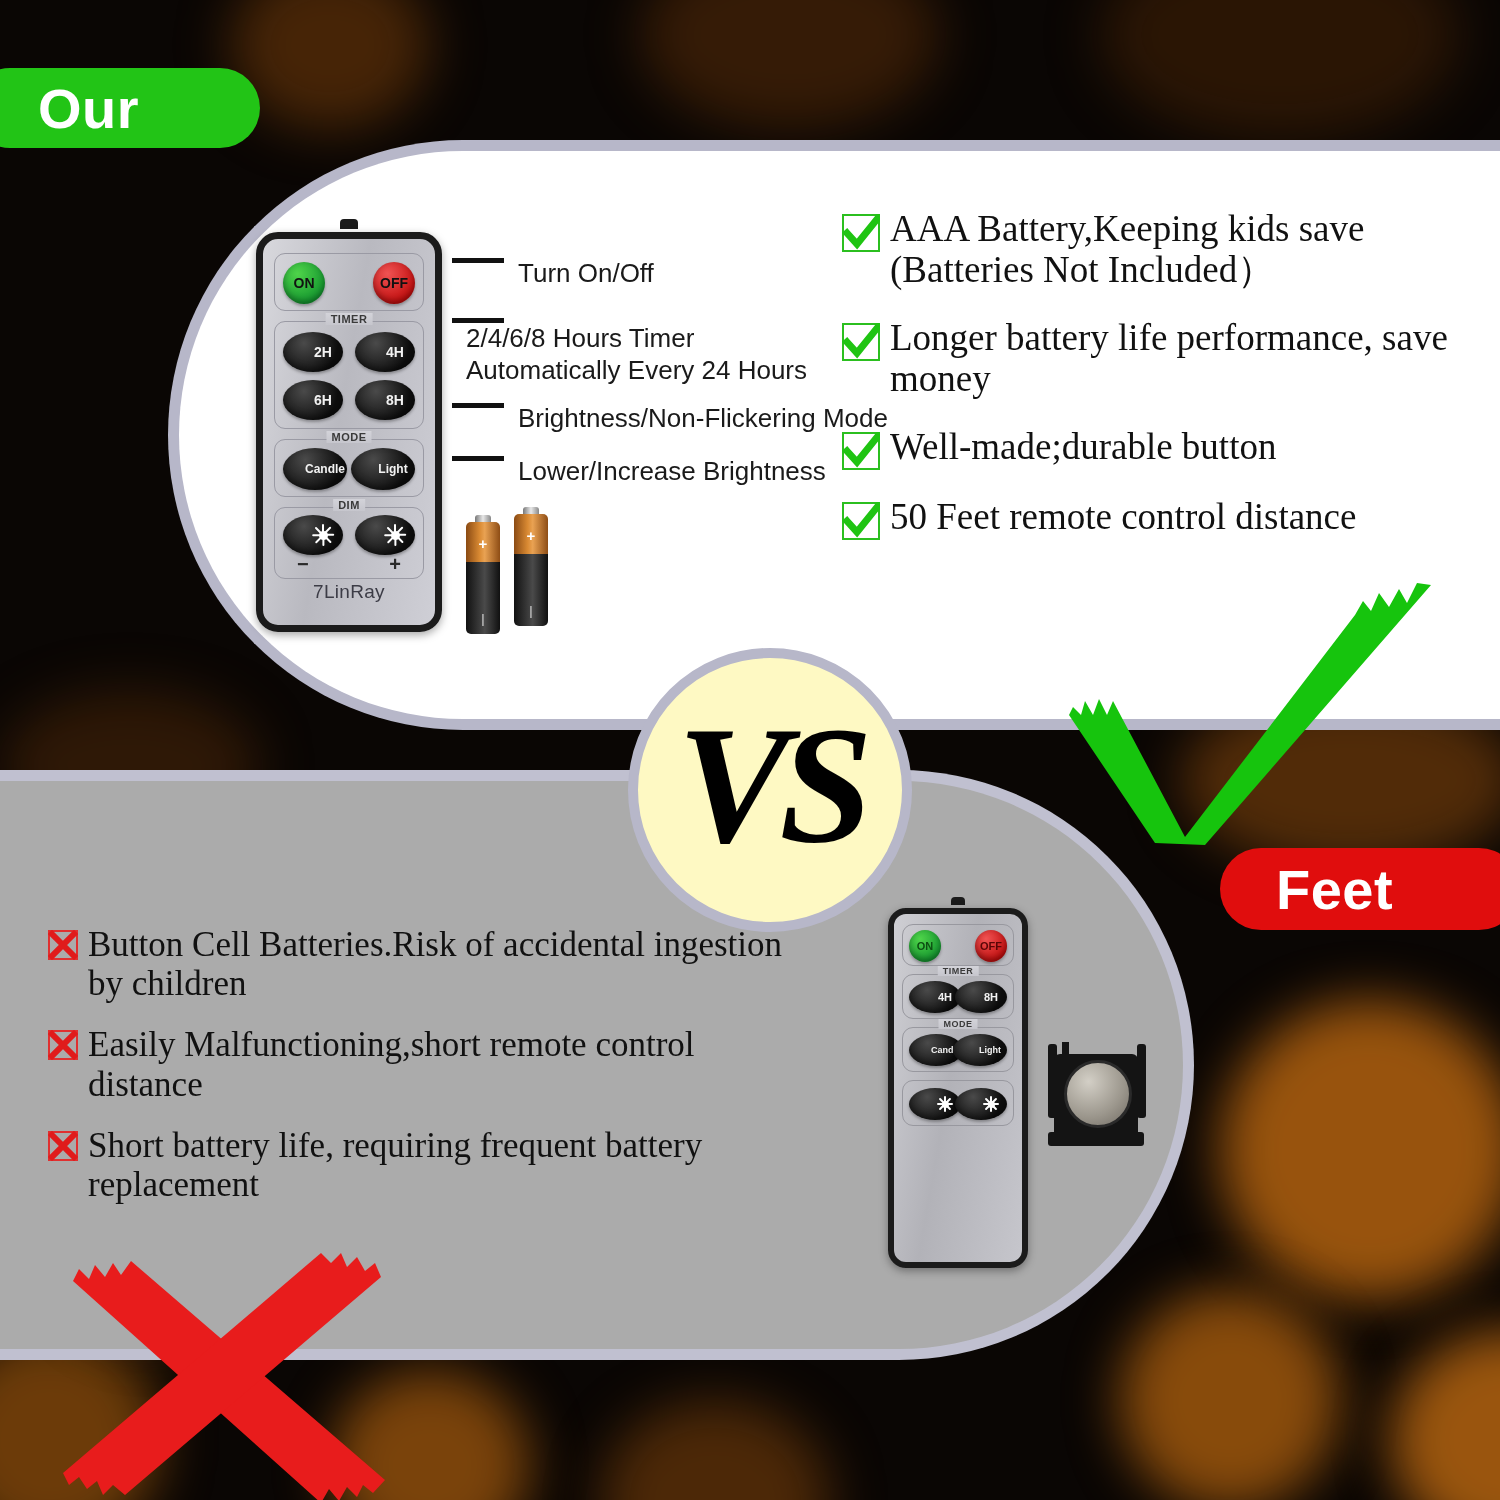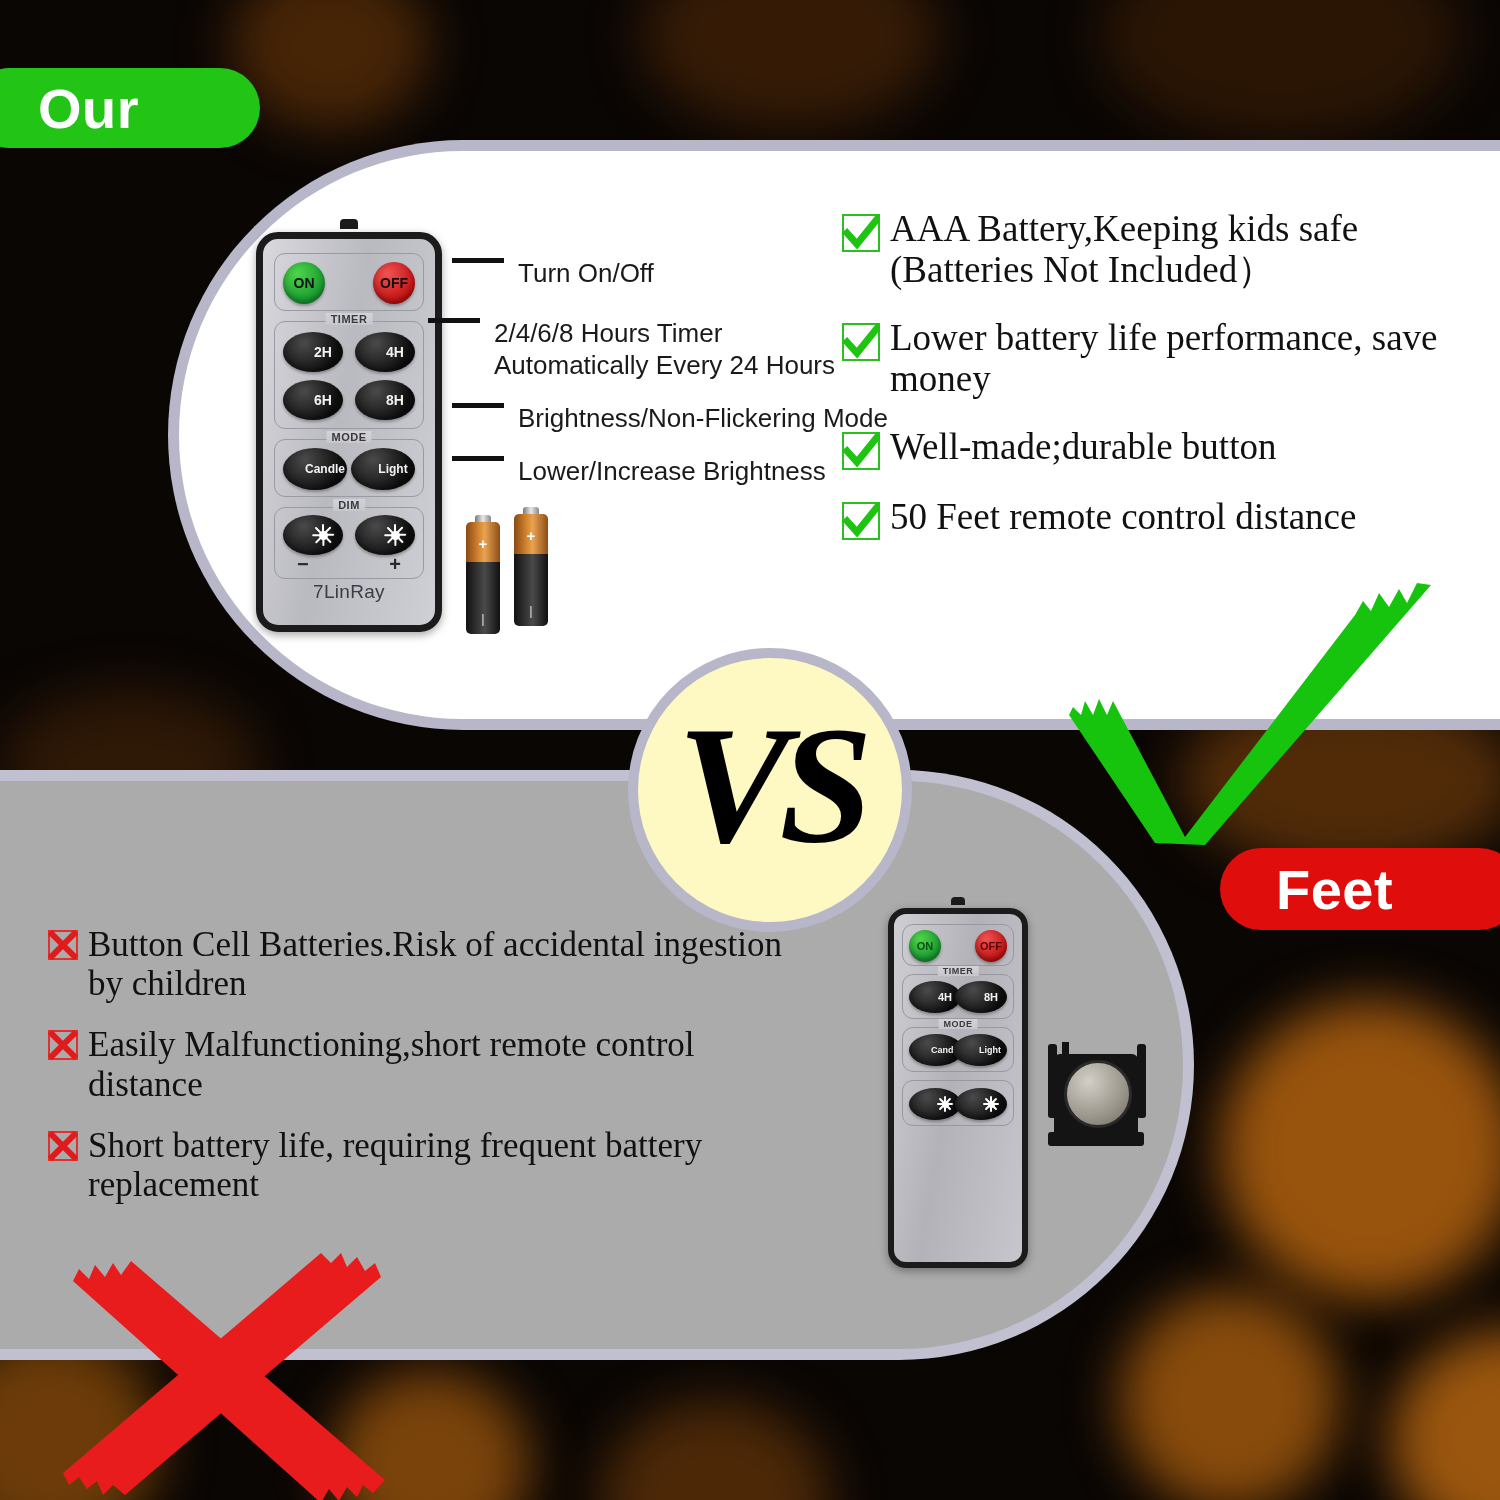--- a/index.html
+++ b/index.html
@@ -258,21 +258,21 @@
     </div>
   <div class="bot">
       <div class="minus">|</div>
     </div>
 </div>
 
 <div class="callout" style="left:452px;top:258px;">
   <span class="dash"></span>
   <span class="ctext">Turn On/Off</span>
 </div>
-<div class="callout" style="left:428px;top:318px;">
+<div class="callout" style="left:452px;top:318px;flex-direction:column;">
   <span class="dash"></span>
   <span class="ctext">2/4/6/8 Hours Timer
 Automatically Every 24 Hours</span>
 </div>
 <div class="callout" style="left:452px;top:403px;">
   <span class="dash"></span>
   <span class="ctext">Brightness/Non-Flickering Mode</span>
 </div>
 <div class="callout" style="left:452px;top:456px;">
   <span class="dash"></span>
@@ -280,30 +280,30 @@
 </div>
 
 <div id="list-pros">
   <div class="fitem">
     <span class="mark">
       <span class="cbox"></span>
       <svg viewBox="0 0 38 38" width="38" height="38" style="position:absolute;inset:0;">
         <path d="M5 19 L15 30 L36 4" stroke="#1fc412" stroke-width="7" fill="none" stroke-linecap="square"></path>
       </svg>
     </span>
-    <span class="ftext">AAA Battery,Keeping kids safe (Batteries Not Included）</span>
+    <span class="ftext">AAA Battery,Keeping kids save (Batteries Not Included）</span>
   </div>
   <div class="fitem">
     <span class="mark">
       <span class="cbox"></span>
       <svg viewBox="0 0 38 38" width="38" height="38" style="position:absolute;inset:0;">
         <path d="M5 19 L15 30 L36 4" stroke="#1fc412" stroke-width="7" fill="none" stroke-linecap="square"></path>
       </svg>
     </span>
-    <span class="ftext">Lower battery life performance, save money</span>
+    <span class="ftext">Longer battery life performance, save money</span>
   </div>
   <div class="fitem">
     <span class="mark">
       <span class="cbox"></span>
       <svg viewBox="0 0 38 38" width="38" height="38" style="position:absolute;inset:0;">
         <path d="M5 19 L15 30 L36 4" stroke="#1fc412" stroke-width="7" fill="none" stroke-linecap="square"></path>
       </svg>
     </span>
     <span class="ftext">Well-made;durable button</span>
   </div>

